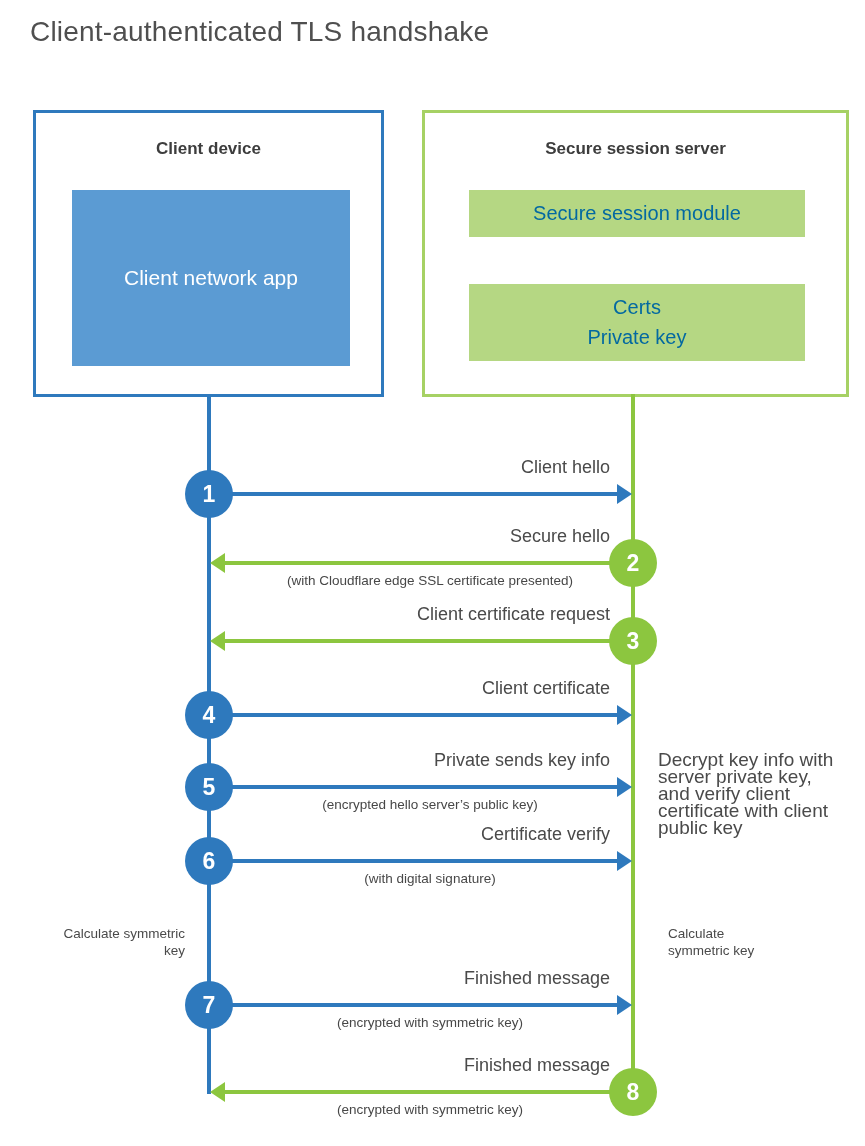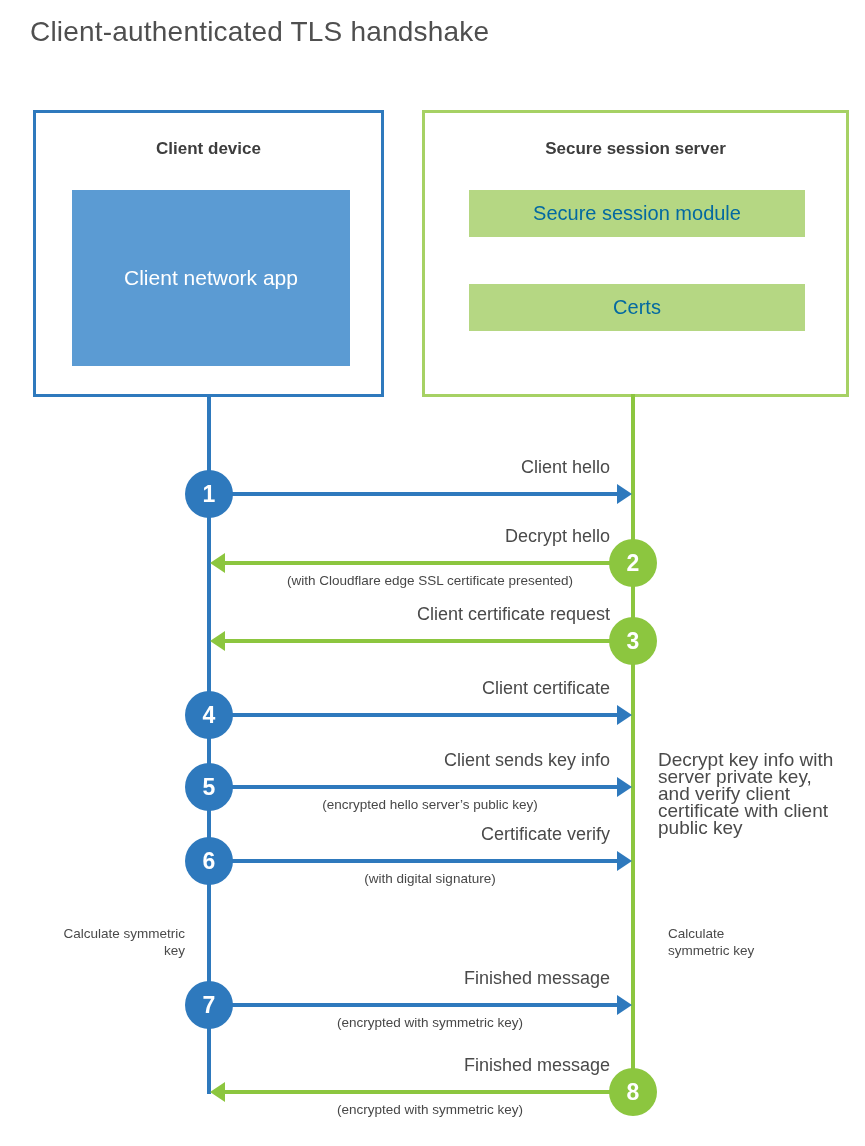--- a/index.html
+++ b/index.html
@@ -71,35 +71,36 @@
 
   <div class="client-box">
     <div class="box-title">Client device</div>
     <div class="client-inner">Client network app</div>
   </div>
 
   <div class="server-box">
     <div class="box-title">Secure session server</div>
     <div class="server-bar bar-0">Secure session module</div>
     <div class="server-bar bar-1">Certs</div>
+    <div class="server-bar bar-2">Private key</div>
   </div>
 
   <div class="vline client"></div>
   <div class="vline server"></div>
 
   <div class="step s1 blue dir-right">
     <div class="label">Client hello</div>
     <div class="line"></div>
     <div class="head"></div>
     <div class="circle">1</div>
 
   </div>
 
   <div class="step s2 green dir-left">
-    <div class="label">Decrypt hello</div>
+    <div class="label">Secure hello</div>
     <div class="line"></div>
     <div class="head"></div>
     <div class="circle">2</div>
     <div class="sub">(with Cloudflare edge SSL certificate presented)</div>
   </div>
 
   <div class="step s3 green dir-left">
     <div class="label">Client certificate request</div>
     <div class="line"></div>
     <div class="head"></div>
@@ -109,21 +110,21 @@
 
   <div class="step s4 blue dir-right">
     <div class="label">Client certificate</div>
     <div class="line"></div>
     <div class="head"></div>
     <div class="circle">4</div>
 
   </div>
 
   <div class="step s5 blue dir-right">
-    <div class="label">Client sends key info</div>
+    <div class="label">Private sends key info</div>
     <div class="line"></div>
     <div class="head"></div>
     <div class="circle">5</div>
     <div class="sub">(encrypted hello server’s public key)</div>
   </div>
 
   <div class="step s6 blue dir-right">
     <div class="label">Certificate verify</div>
     <div class="line"></div>
     <div class="head"></div>

